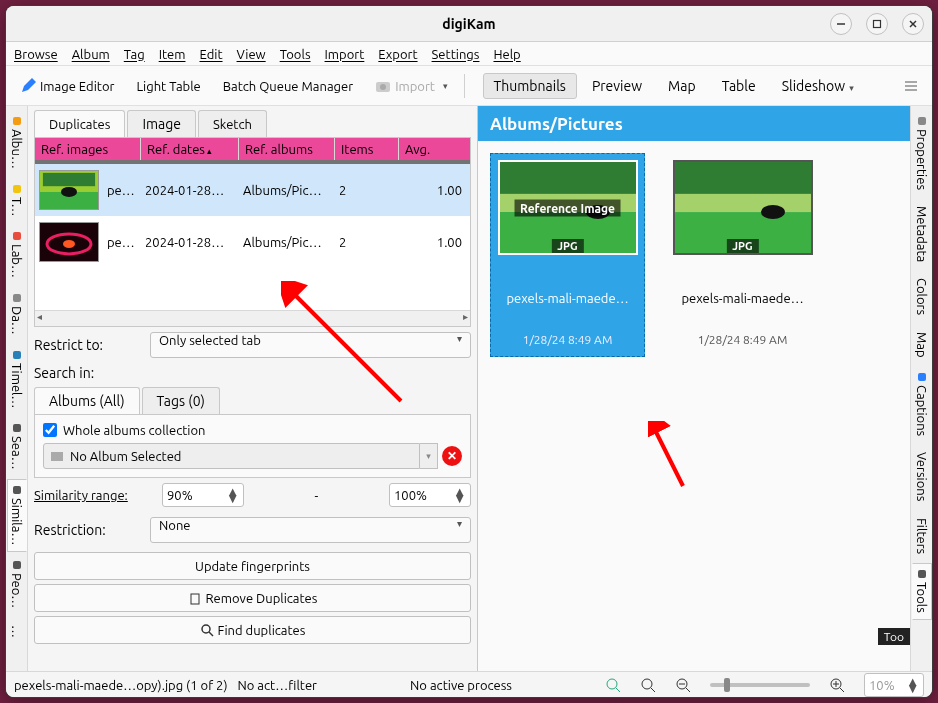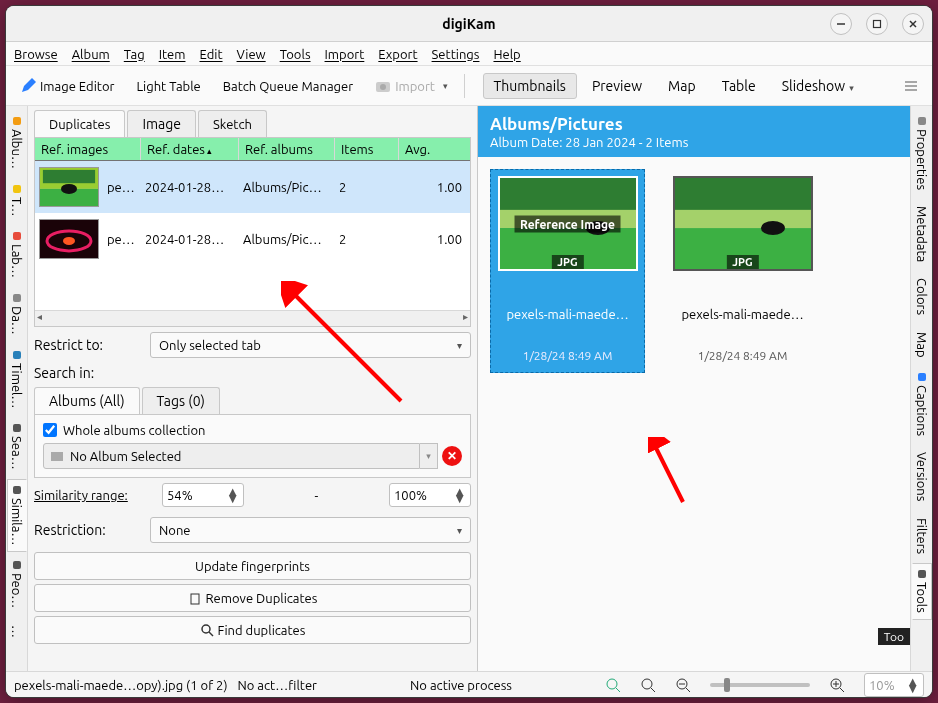--- a/index.html
+++ b/index.html
@@ -26,33 +26,33 @@
 .right-rail { border-right: none; border-left: 1px solid #d8d8d8; }
 .rail-tab { writing-mode: vertical-rl; padding: 6px 2px; font-size: 12px; margin-bottom: 2px; display: flex; align-items: center; gap: 4px; border: 1px solid transparent; }
 .rail-tab.active { background: #fafafa; border: 1px solid #c8c8c8; border-right-color: #fafafa; }
 .right-rail .rail-tab.active { border-right: 1px solid #c8c8c8; border-left-color: #fafafa; }
 .rail-dot { width: 8px; height: 8px; border-radius: 2px; }
 .left-panel { width: 450px; background: #f5f5f5; border-right: 1px solid #c8c8c8; display: flex; flex-direction: column; padding: 4px 6px 0 6px; overflow: hidden; }
 .lp-tabs { display: flex; align-items: center; }
 .lp-tab { padding: 5px 14px; border: 1px solid #c8c8c8; background: #eee; border-bottom: none; border-radius: 3px 3px 0 0; margin-right: 2px; font-size: 14px; }
 .lp-tab.active { background: #fafafa; position: relative; z-index: 2; }
 .results-box { border: 1px solid #c8c8c8; background: #fff; height: 190px; display: flex; flex-direction: column; position: relative; }
-.res-header { display: flex; border-bottom: 1px solid #737373; background: #86efac; }
+.res-header { display: flex; border-bottom: 4px solid #737373; background: #ec4899; }
 .res-header div { padding: 4px 6px; font-size: 13px; border-right: 1px solid #d8d8d8; white-space: nowrap; overflow: hidden; }
 .res-header .sort::after { content: " ▴"; font-size: 9px; }
 .res-row { display: flex; align-items: center; height: 52px; }
 .res-row.sel { background: #cfe6fb; }
 .res-row .thumb { width: 60px; height: 40px; margin: 0 4px; border: 1px solid #999; }
 .res-row .cell { padding: 0 4px; font-size: 13px; white-space: nowrap; overflow: hidden; text-overflow: ellipsis; }
 .hscroll { height: 16px; background: #f0f0f0; border-top: 1px solid #d8d8d8; position: relative; }
 .hscroll::before, .hscroll::after { content: "◂"; position: absolute; left: 2px; top: 0; font-size: 10px; color: #666; }
 .hscroll::after { content: "▸"; left: auto; right: 2px; }
 .form-row { display: flex; align-items: center; padding: 5px 0; gap: 6px; }
 .form-row label { width: 110px; font-size: 14px; }
-.combo { flex: 1; height: 26px; border: 1px solid #c0c0c0; background: #fafafa; border-radius: 3px; padding: 0 8px; display: flex; align-items: center; justify-content: space-between; font-size: 13px; }
+.combo { flex: 1; height: 26px; border: 1px solid #c0c0c0; background: #fafafa; border-radius: 3px; padding: 0 8px; display: flex; justify-content: space-between; font-size: 13px; }
 .combo::after { content: "▾"; font-size: 10px; color: #555; }
 .search-tabs { display: flex; margin-top: 4px; }
 .search-panel { border: 1px solid #c8c8c8; background: #fafafa; padding: 8px; }
 .chk { display: flex; align-items: center; gap: 6px; }
 .chk input { width: 14px; height: 14px; }
 .album-sel { display: flex; align-items: center; margin-top: 6px; }
 .album-sel .fld { flex: 1; height: 26px; border: 1px solid #c0c0c0; background: #eee; color: #000000; padding: 0 6px; display: flex; align-items: center; gap: 6px; border-radius: 3px 0 0 3px; }
 .album-sel .dd { width: 18px; height: 26px; border: 1px solid #c0c0c0; border-left: none; background: #eee; display: flex; align-items: center; justify-content: center; font-size: 9px; color: #888; }
 .album-sel .clr { width: 20px; height: 20px; margin-left: 4px; background: #e11; border-radius: 50%; color: #fff; display: flex; align-items: center; justify-content: center; font-size: 12px; font-weight: bold; }
 .spin { width: 82px; height: 24px; border: 1px solid #c0c0c0; background: #fff; border-radius: 3px; padding: 0 4px; display: flex; align-items: center; justify-content: space-between; font-size: 13px; }
@@ -271,21 +271,21 @@
             <span>No Album Selected</span>
           </div>
           <div class="dd">▾</div>
           <div class="clr">✕</div>
         </div>
       </div>
 
       <div class="form-row">
         <label style="width:122px"><span style="text-decoration:underline">Similarity range:</span></label>
         <div class="spin">
-            <span>54%</span>
+            <span>90%</span>
             <span class="arrows">
               <span>▲</span>
               <span>▼</span>
             </span>
           </div>
         <span style="flex:1;text-align:center">-</span>
         <div class="spin">
             <span>100%</span>
             <span class="arrows">
               <span>▲</span>
@@ -313,21 +313,20 @@
             <circle cx="6" cy="6" r="4" fill="none" stroke="#333" stroke-width="1.5"></circle>
             <line x1="9" y1="9" x2="13" y2="13" stroke="#333" stroke-width="1.5"></line>
           </svg>
           <span class="ul">Find duplicates</span>
         </div>
     </div>
 
     <div class="right-panel">
       <div class="album-header">
         <div class="h1">Albums/Pictures</div>
-        <div class="h2">Album Date: 28 Jan 2024 - 2 Items</div>
       </div>
       <div class="thumb-area">
         <div class="thumb-card sel">
           <div class="thumb-img">
             <svg width="100%" height="100%">
                 <rect width="100%" height="55%" fill="#a4d16a"></rect>
                 <rect y="0" width="100%" height="35%" fill="#2e7d32"></rect>
                 <rect y="55%" width="100%" height="45%" fill="#3cb043"></rect>
                 <ellipse cx="72%" cy="55%" rx="12" ry="7" fill="#111"></ellipse>
               </svg>

